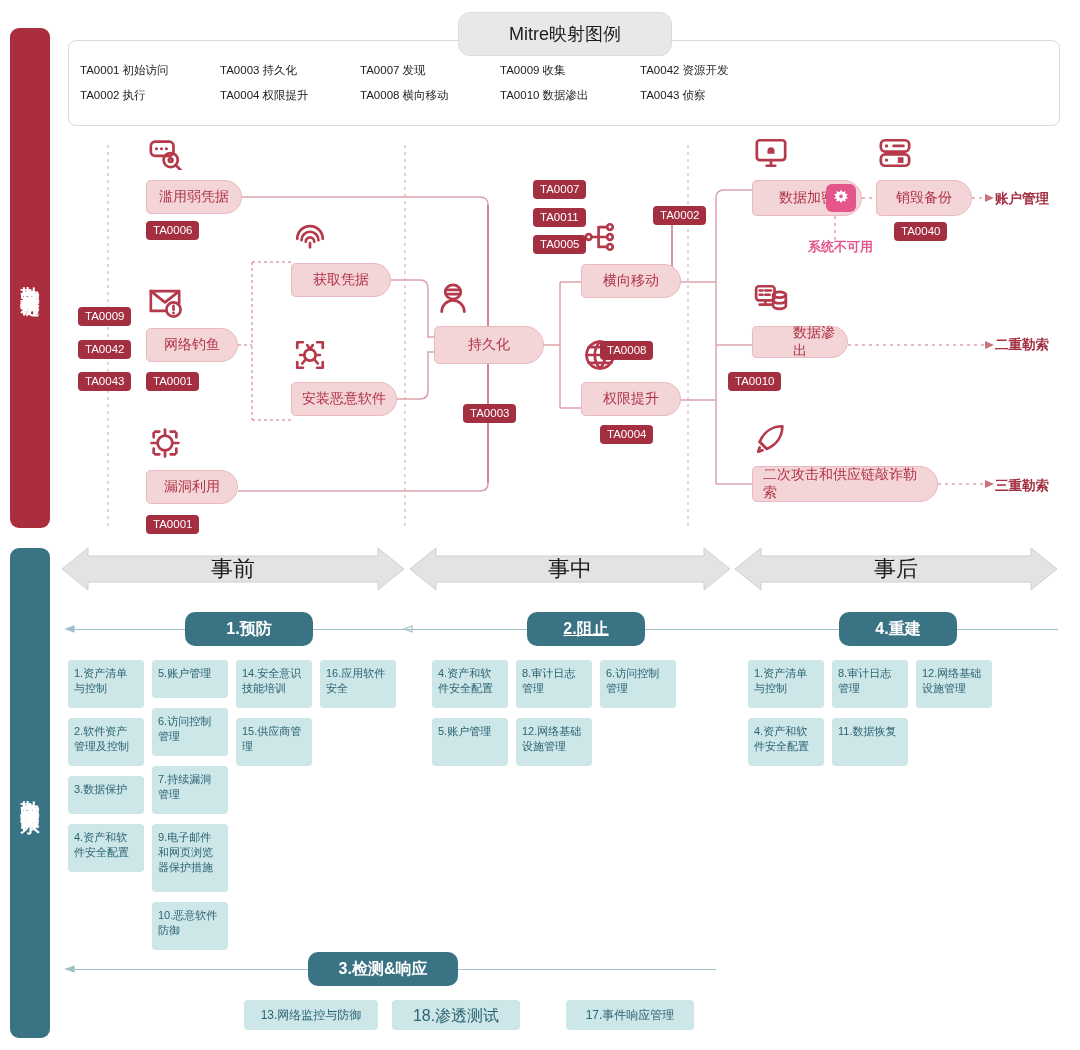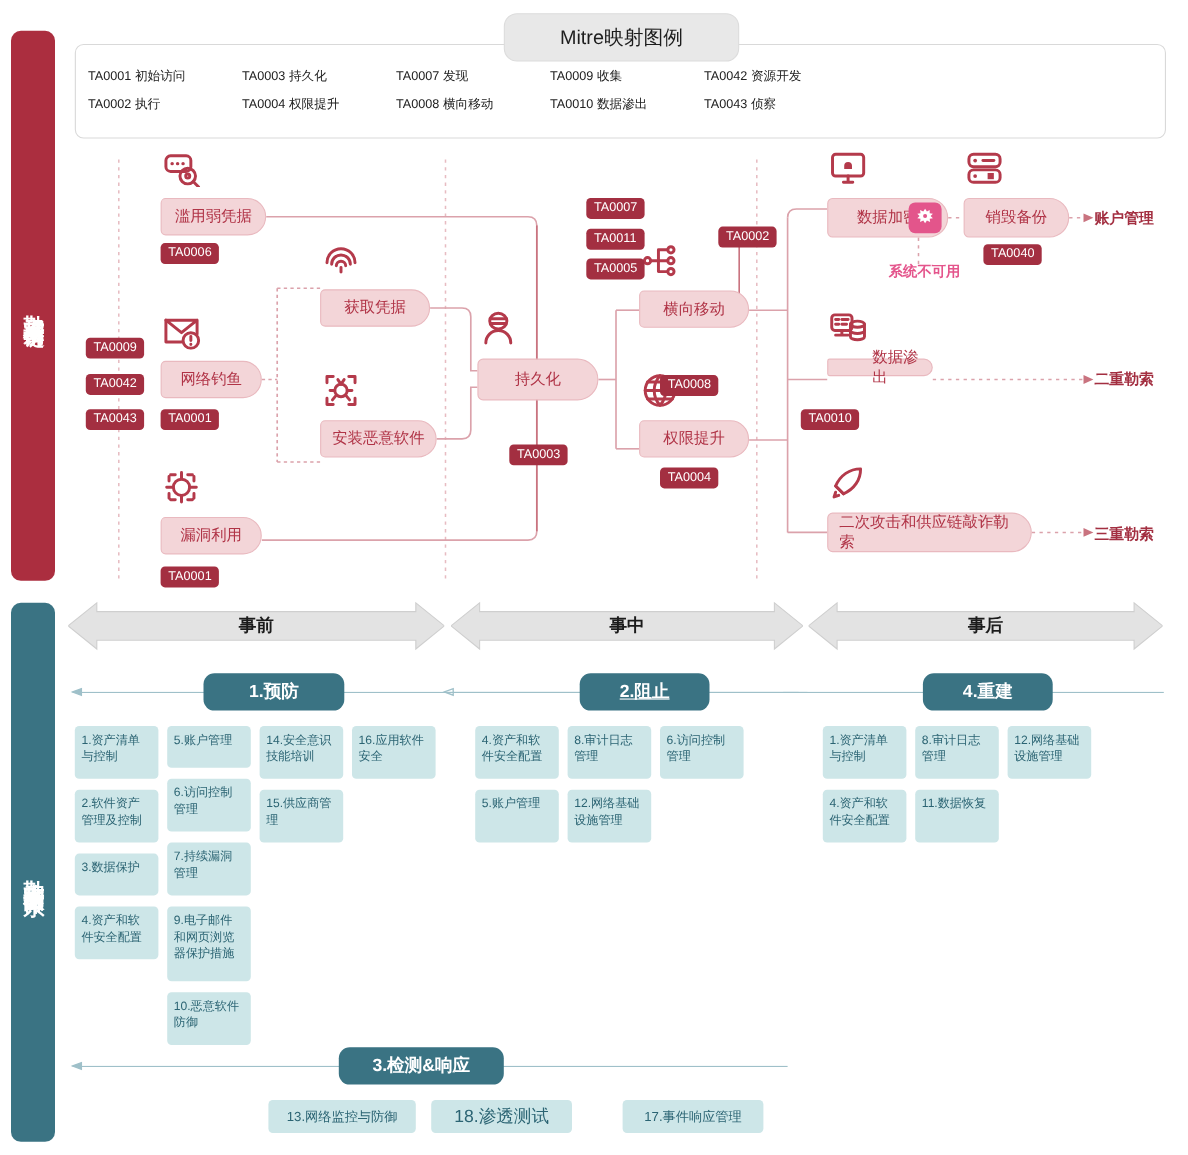--- a/index.html
+++ b/index.html
@@ -35,21 +35,21 @@
       padding:3px 7px;line-height:13px;white-space:nowrap;}
   .chain-icon{position:absolute;color:#b43a4b;}
   .endlabel{position:absolute;color:#a32f41;font-size:13.5px;font-weight:bold;white-space:nowrap;}
   #sys-unavailable{position:absolute;color:#e4558c;font-size:13px;font-weight:bold;white-space:nowrap;}
   #ransom-badge{position:absolute;width:30px;height:28px;background:#e3558b;border-radius:6px;
                 display:flex;align-items:center;justify-content:center;}
 
   
   .phase-arrow{position:absolute;height:46px;}
   .phase-arrow .txt{position:absolute;left:0;top:0;width:100%;height:100%;display:flex;
-        align-items:center;justify-content:center;font-size:16px;color:#1b1b1b;font-weight:bold;}
+        align-items:center;justify-content:center;font-size:22px;color:#1b1b1b;font-weight:normal;}
   .step-badge{position:absolute;background:#3a7383;color:#fff;border-radius:10px;
         display:flex;align-items:center;justify-content:center;font-size:16px;font-weight:bold;
         height:34px;}
   .ctrl{position:absolute;background:#cde6e8;border-radius:4px;color:#2b6473;font-size:11px;
         line-height:15px;box-sizing:border-box;padding:6px 6px;}
   .rule{position:absolute;height:1px;background:#9fc0c9;}
 </style>
 </head>
 <body>
 
@@ -232,21 +232,21 @@
       <span>销毁备份</span>
     </div>
     <div class="chain-icon" style="left: 754px; top: 282px;"><svg width="34" height="34" viewBox="0 0 24 24" fill="none" stroke="#b43a4b" stroke-width="1.9" stroke-linecap="round" stroke-linejoin="round">
         <rect x="1.5" y="3" width="13" height="10" rx="2"></rect>
         <path d="M4 6 h2 M4 9 h2 M8 6 h4 M8 9 h3"></path>
         <path d="M8 13 v3 M4 16 h8"></path>
         <ellipse cx="18" cy="9" rx="4.5" ry="2"></ellipse>
         <path d="M13.5 9 v8 a4.5 2 0 0 0 9 0 v-8"></path>
         <path d="M13.5 13 a4.5 2 0 0 0 9 0"></path>
       </svg></div>
-    <div class="pill" style="left: 752px; top: 326px; width: 96px; height: 16px; padding-left: 40px;">
+    <div class="pill" style="left: 752px; top: 326px; width: 96px; height: 32px; padding-left: 40px;">
       <span>数据渗出</span>
     </div>
     <div class="chain-icon" style="left: 754px; top: 422px;"><svg width="34" height="34" viewBox="0 0 24 24" fill="none" stroke="#b43a4b" stroke-width="1.9" stroke-linecap="round" stroke-linejoin="round">
         <path d="M4 14 C7 7 13 3 20 3 C20 10 16 16 9 19 z"></path>
         <path d="M4 14 l5 5"></path>
         <path d="M6 20 l-3 1 1-3"></path>
       </svg></div>
     <div class="pill" style="left: 752px; top: 466px; width: 186px; height: 36px;">
       <span>二次攻击和供应链敲诈勒索</span>
     </div>

